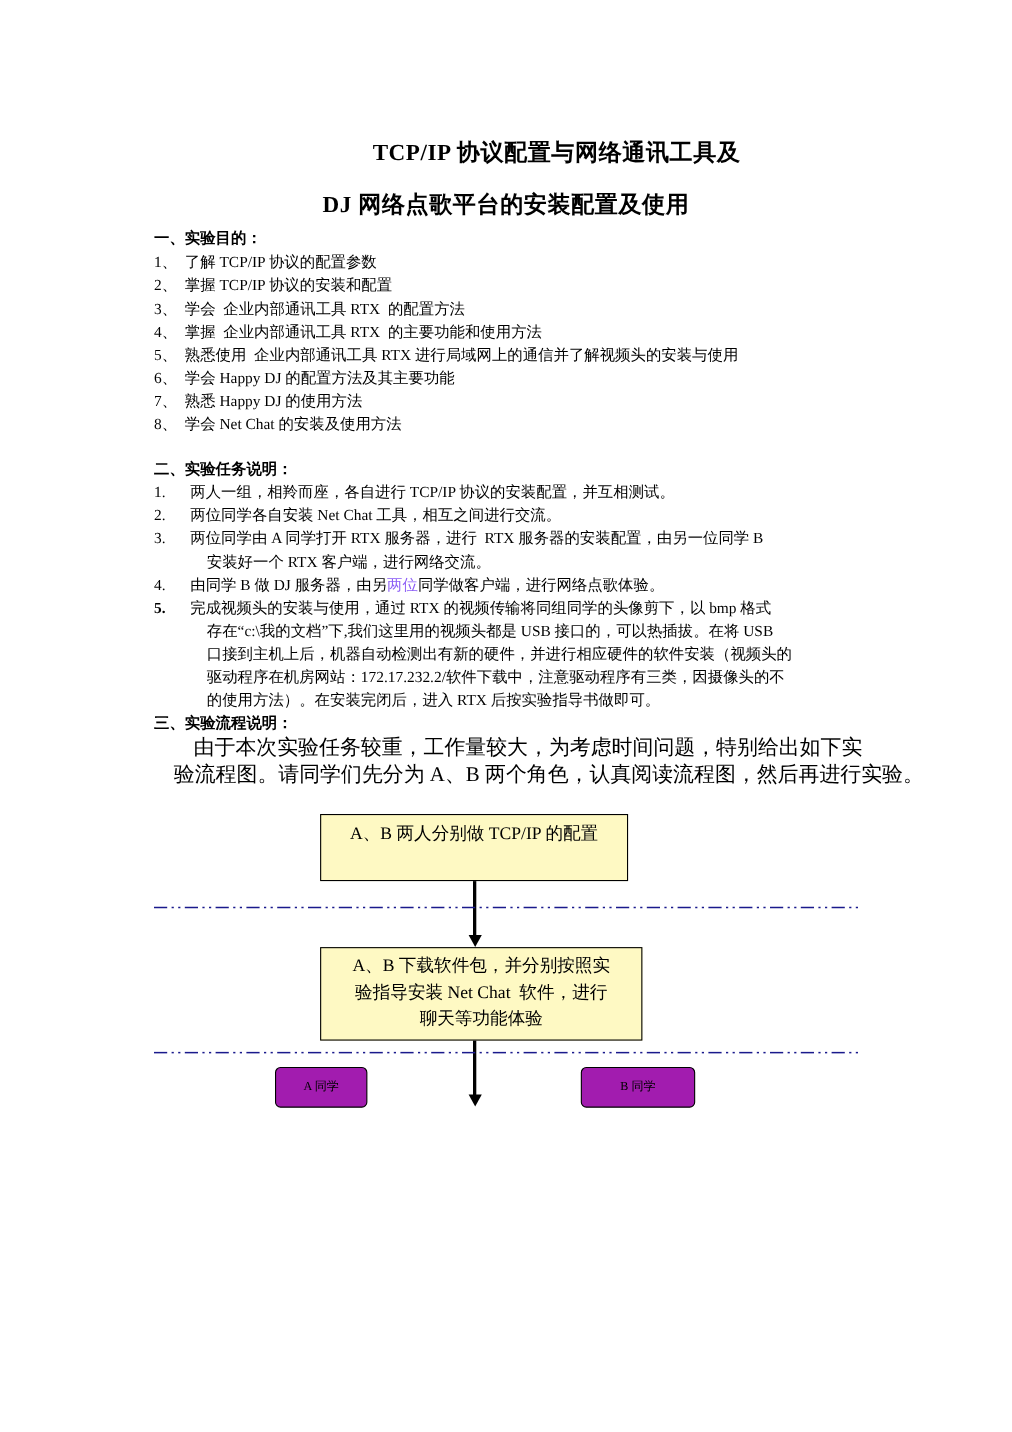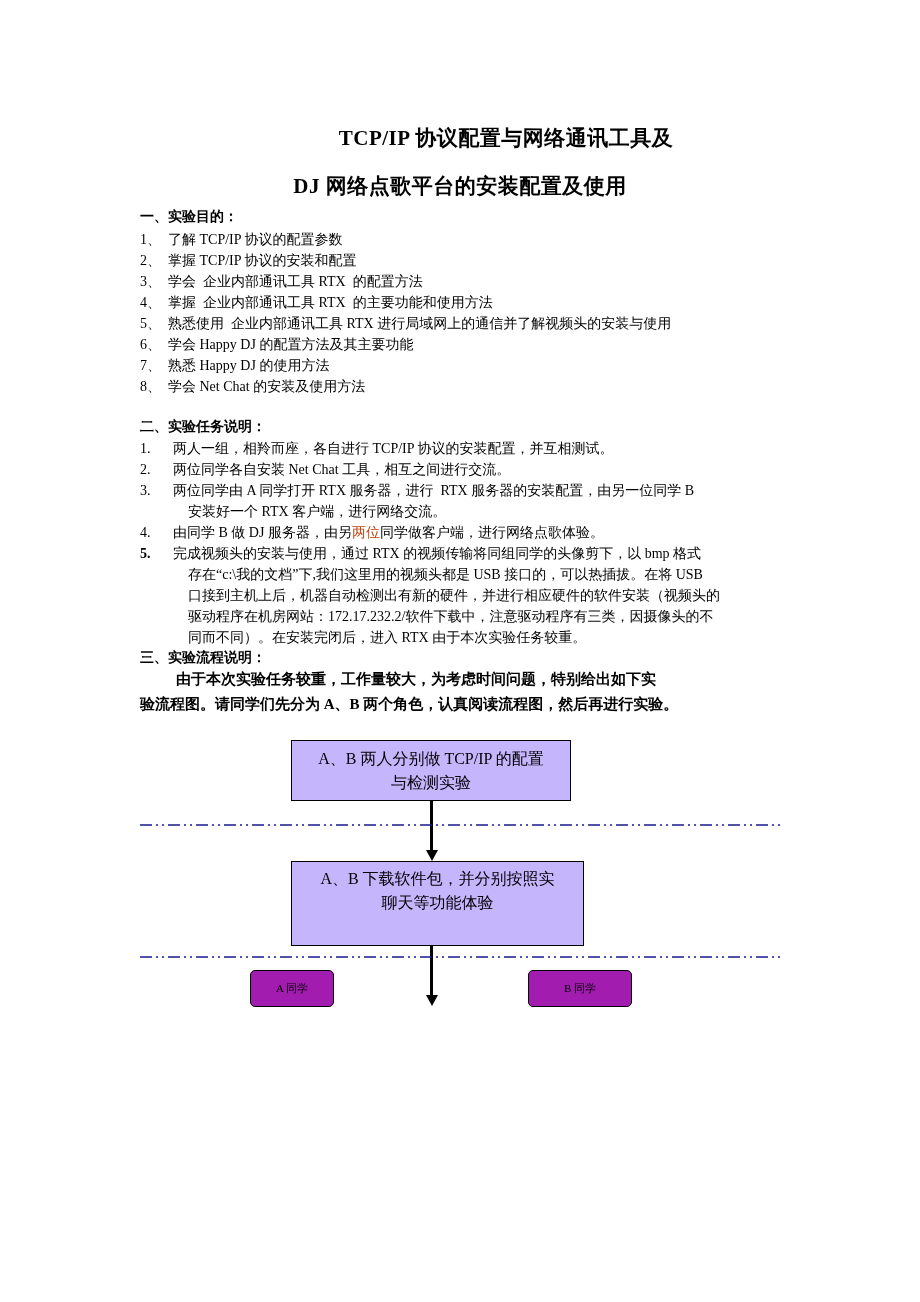--- a/index.html
+++ b/index.html
@@ -7,24 +7,24 @@
            font-family: "Liberation Serif", "DejaVu Serif", serif; color: #000; }
     .title { position: absolute; left: 0; width: 920px; text-align: center;
              font-weight: bold; font-size: 21px; letter-spacing: 0.5px; }
     .t1 { top: 124px; padding-left: 46px; }
     .t2 { top: 172px; }
     .sec { position: absolute; left: 140px; font-size: 14px; font-weight: bold; }
     .line { position: absolute; left: 140px; font-size: 14px; line-height: 21px; white-space: nowrap; }
     .num { display: inline-block; width: 28px; }
     .num2 { display: inline-block; width: 33px; }
     .cont { position: absolute; left: 173px; font-size: 14px; line-height: 21px; white-space: nowrap; margin-left: 15px; }
-    .red { color: #c2410c; }
+    .red { color: #8b5cf6; }
     .bold { font-weight: bold; }
-    .para { position: absolute; left: 140px; font-size: 15px; font-weight: bold; line-height: 25px; white-space: nowrap; }
-    .box { position: absolute; border: 1.5px solid #000; background: #c4b5fd; text-align: center;
+    .para { position: absolute; left: 140px; font-size: 19px; font-weight: normal; line-height: 25px; white-space: nowrap; }
+    .box { position: absolute; border: 1.5px solid #000; background: #fef9c3; text-align: center;
            font-size: 16px; line-height: 24px; box-sizing: border-box; }
     .rbox { position: absolute; border: 1.5px solid #000; border-radius: 5px; background: #a21caf;
             text-align: center; font-size: 11px; line-height: 34px; box-sizing: border-box; }
     .dash { position: absolute; left: 140px; width: 640px; height: 2px; }
     .vline { position: absolute; width: 3px; background: #000; left: 430px; }
     .arrowhead { position: absolute; width: 0; height: 0; border-left: 6px solid transparent;
                  border-right: 6px solid transparent; border-top: 11px solid #000; left: 425.5px; }
   </style>
 </head>
 <body>
@@ -45,39 +45,39 @@
 <div class="sec" style="top:418px;">二、实验任务说明：</div>
 <div class="line" style="top:438px;"><span class="num2">1.</span><span>两人一组，相羚而座，各自进行 TCP/IP 协议的安装配置，并互相测试。</span></div>
 <div class="line" style="top:459px;"><span class="num2">2.</span><span>两位同学各自安装 Net Chat 工具，相互之间进行交流。</span></div>
 <div class="line" style="top:480px;"><span class="num2">3.</span><span style="white-space:pre">两位同学由 A 同学打开 RTX 服务器，进行  RTX 服务器的安装配置，由另一位同学 B</span></div>
 <div class="cont" style="top:501px;">安装好一个 RTX 客户端，进行网络交流。</div>
 <div class="line" style="top:522px;"><span class="num2">4.</span><span>由同学 B 做 DJ 服务器，由另</span><span class="red">两位</span><span>同学做客户端，进行网络点歌体验。</span></div>
 <div class="line" style="top:543px;"><span class="num2 bold">5.</span><span>完成视频头的安装与使用，通过 RTX 的视频传输将同组同学的头像剪下，以 bmp 格式</span></div>
 <div class="cont" style="top:564px;">存在“c:\我的文档”下,我们这里用的视频头都是 USB 接口的，可以热插拔。在将 USB</div>
 <div class="cont" style="top:585px;">口接到主机上后，机器自动检测出有新的硬件，并进行相应硬件的软件安装（视频头的</div>
 <div class="cont" style="top:606px;">驱动程序在机房网站：172.17.232.2/软件下载中，注意驱动程序有三类，因摄像头的不</div>
-<div class="cont" style="top:627px;">同而不同）。在安装完闭后，进入 RTX 由于本次实验任务较重。</div>
+<div class="cont" style="top:627px;">的使用方法）。在安装完闭后，进入 RTX 后按实验指导书做即可。</div>
 
 <div class="sec" style="top:649px;">三、实验流程说明：</div>
 <div class="para" style="top:667px; left:176px;">由于本次实验任务较重，工作量较大，为考虑时间问题，特别给出如下实</div>
-<div class="para" style="top:692px;">验流程图。请同学们先分为 A、B 两个角色，认真阅读流程图，然后再进行实验。</div>
+<div class="para" style="top:692px;margin-left:18px;">验流程图。请同学们先分为 A、B 两个角色，认真阅读流程图，然后再进行实验。</div>
 
 <div class="box" style="left:291px; top:740px; width:280px; height:61px; padding-top:6px;">
   <div>A、B 两人分别做 TCP/IP 的配置</div>
-  <div>与检测实验</div>
 </div>
 <div class="vline" style="top:801px; height:50px;"></div>
 <div class="arrowhead" style="top:850px;"></div>
 
 <svg class="dash" style="top:824px;" viewBox="0 0 640 2" preserveAspectRatio="none">
   <line x1="0" y1="1" x2="640" y2="1" stroke="#1a1a8c" stroke-width="1.6" stroke-dasharray="12,4,2,4,2,4"></line>
 </svg>
 
 <div class="box" style="left:291px; top:861px; width:293px; height:85px; padding-top:5px;">
   <div>A、B 下载软件包，并分别按照实</div>
+  <div style="white-space:pre">验指导安装 Net Chat  软件，进行</div>
   <div>聊天等功能体验</div>
 </div>
 <div class="vline" style="top:946px; height:50px;"></div>
 <div class="arrowhead" style="top:995px;"></div>
 
 <svg class="dash" style="top:956px;" viewBox="0 0 640 2" preserveAspectRatio="none">
   <line x1="0" y1="1" x2="640" y2="1" stroke="#1a1a8c" stroke-width="1.6" stroke-dasharray="12,4,2,4,2,4"></line>
 </svg>
 
 <div class="rbox" style="left:250px; top:970px; width:84px; height:37px;">A 同学</div>

